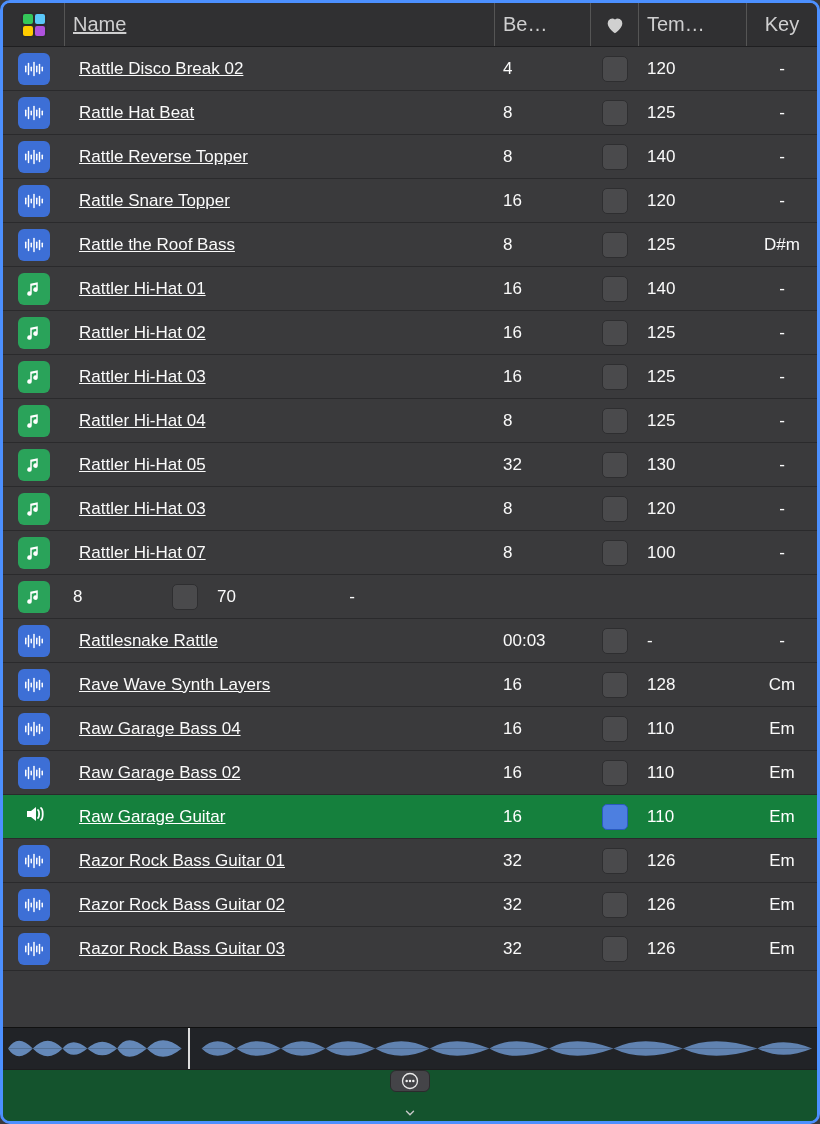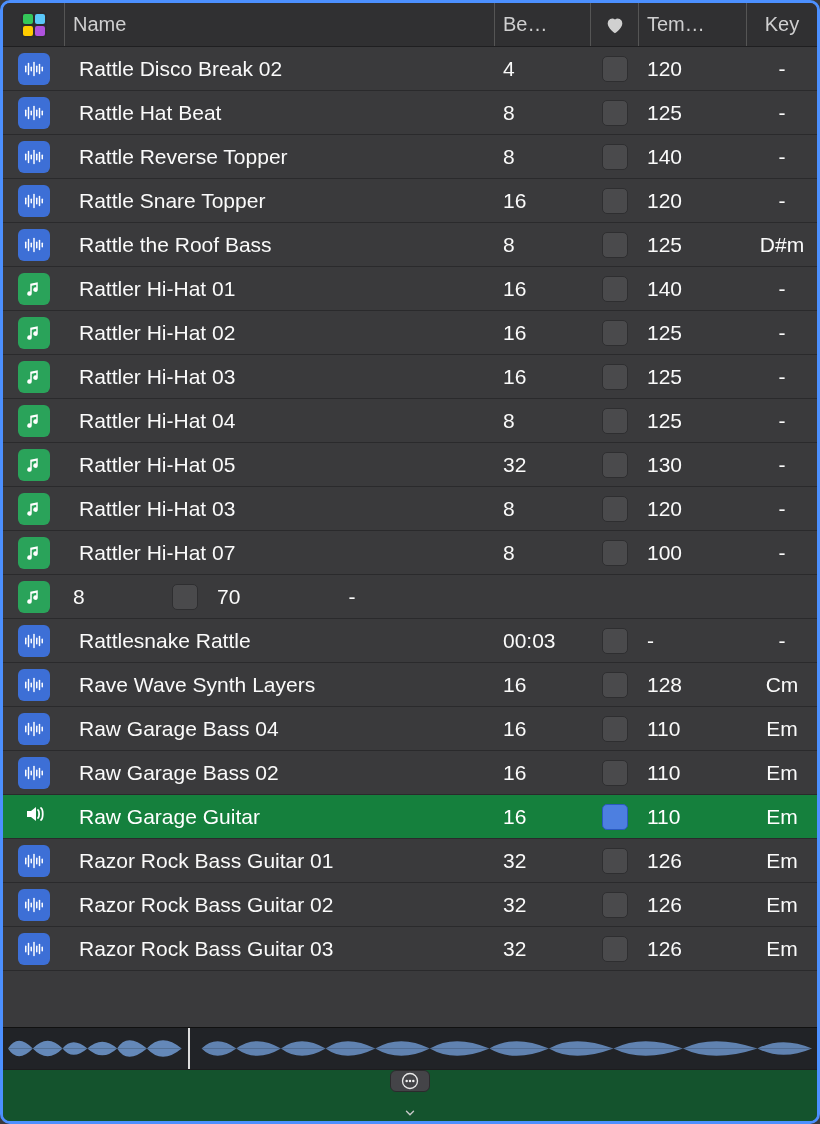--- a/index.html
+++ b/index.html
@@ -20,21 +20,21 @@
     height: 44px;
     background: #303032;
     border-bottom: 1px solid #1f1f21;
     font-size: 20px;
     color: #cfcfd0;
     user-select: none;
   }
   .header .cell { padding: 0 8px; display:flex; align-items:center; height:100%; }
   .header .divider { border-right: 1px solid #555; }
   .col-icon   { width: 62px; justify-content:center; }
-  .col-name   { flex: 1; padding-left: 16px; }
+  .col-name   { flex: 1; padding-left: 16px; text-decoration: underline; }
   .col-beats  { width: 96px; }
   .col-fav    { width: 48px; justify-content:center; }
   .col-tempo  { width: 108px; }
   .col-key    { width: 70px; }
 
   .app-icon {
     width: 26px; height: 26px; border-radius:5px;
     display:grid; grid-template:1fr 1fr/1fr 1fr; gap:2px; padding:2px;
     background:#2c2c2e;
   }
@@ -44,21 +44,21 @@
   .app-icon span:nth-child(3){background:#ffcc00;}
   .app-icon span:nth-child(4){background:#af52de;}
 
   .heart-icon svg { width:22px; height:22px; fill:#d0d0d0; }
 
   
   .list { flex:1; overflow:hidden; }
   .row {
     display:flex; height:44px;
     border-bottom:1px solid #2a2a2c;
-    font-size:21px; color:#fafafa;
+    font-size:17px; color:#fafafa;
   }
   .row .cell { padding:0 8px; display:flex; align-items:center; height:100%; overflow:hidden; white-space:nowrap; }
   .row.sel { background:#15803d; color:#fff; }
   .row.sel .checkbox { background:#4d7fe0; border-color:#2a5abf; }
 
   .type-icon {
     width:32px; height:32px; border-radius:6px;
     display:flex; align-items:center; justify-content:center;
   }
   .type-audio { background:#3d6fd6; }

